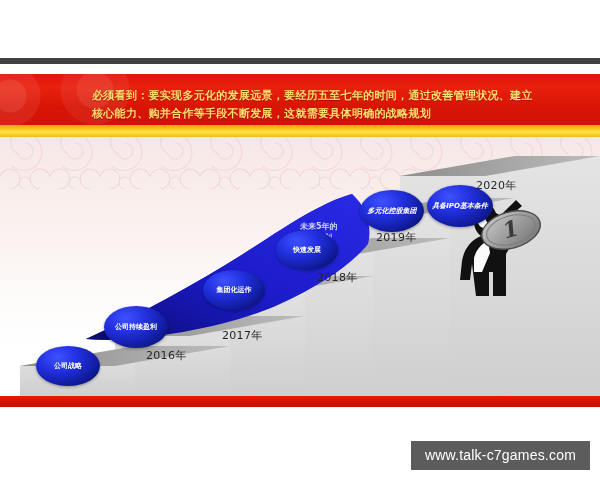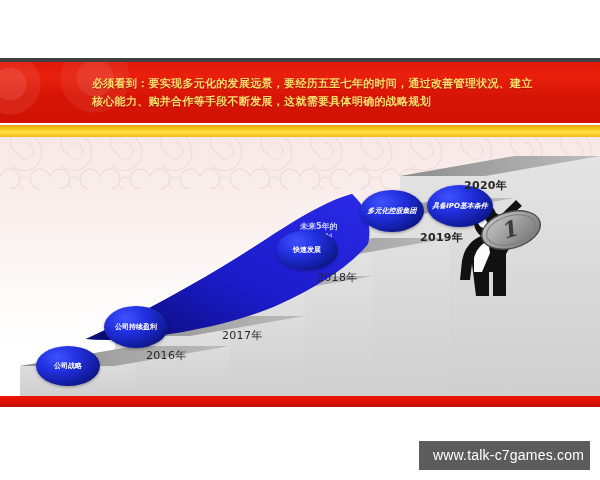--- a/index.html
+++ b/index.html
@@ -20,37 +20,37 @@
     padding: 6px 13px 7px 13px;
     line-height: 1;
     white-space: nowrap;
   }
 
   
   .site-badge {
     position: absolute; right: 10px; bottom: 10px;
     background: #5c5c5c; color: #ffffff;
     font-size: 14px; letter-spacing: .2px;
-    padding: 7px 6px 8px 14px;
+    padding: 7px 14px 8px 14px;
     line-height: 1;
     white-space: nowrap;
   }
 
   
   .slide {
     position: absolute; left: 0; top: 58px;
     width: 600px; height: 349px;
     background: #ffffff;
     overflow: hidden;
   }
 
   .top-dark { position: absolute; left: 0; top: 0; width: 600px; height: 6px; background: #404040; }
 
   .banner {
-    position: absolute; left: 0; top: 4px; width: 600px; height: 61px;
+    position: absolute; left: 0; top: 16px; width: 600px; height: 61px;
     background: linear-gradient(180deg,#e11707 0%, #e8200d 22%, #d81505 55%, #cf1204 100%);
     overflow: hidden;
   }
   .banner::before {
     content: "";
     position: absolute; left: -30px; top: -28px; width: 260px; height: 120px;
     background:
       radial-gradient(circle at 40px 50px, rgba(255,255,255,.085) 0 16px, transparent 17px),
       radial-gradient(circle at 40px 50px, rgba(255,255,255,.07) 22px 30px, transparent 31px),
       radial-gradient(circle at 125px 44px, rgba(255,255,255,.075) 0 18px, transparent 19px),
@@ -242,29 +242,30 @@
       </g>
     </svg>
 
     <div class="arrow-label" style="left:300px; top:163px;">
       <div>未来5年的</div>
       <div>初步规划</div>
     </div>
 
     <div class="ell" style="left:36px;  top:288px; width:64px; height:40px;">公司战略</div>
     <div class="ell" style="left:104px; top:248px; width:64px; height:42px;">公司持续盈利</div>
+    <div class="ell" style="left:203px; top:212px; width:62px; height:40px;">集团化运作</div>
     <div class="ell" style="left:276px; top:172px; width:62px; height:40px;text-align:center;">快速发展</div>
     <div class="ell" style="left:360px; top:132px; width:64px; height:42px;font-style:italic;">多元化控股集团</div>
     <div class="ell" style="left:427px; top:127px; width:66px; height:42px;font-style:italic;">具备IPO基本条件</div>
 
     <div class="yr" style="left:146px; top:290px;">2016年</div>
     <div class="yr" style="left:222px; top:250px;margin-top:20px;">2017年</div>
     <div class="yr" style="left:317px; top:212px;">2018年</div>
-    <div class="yr" style="left:420px; top:172px;font-weight:bold;">2019年</div>
-    <div class="yr" style="left:464px; top:120px;font-weight:bold;">2020年</div>
+    <div class="yr" style="left:376px; top:172px;">2019年</div>
+    <div class="yr" style="left:476px; top:120px;">2020年</div>
 
     <div class="bottom-red"></div>
   </div>
 
 
   <div class="site-badge">www.talk-c7games.com</div>
 
 </div>
 
 </body></html>

